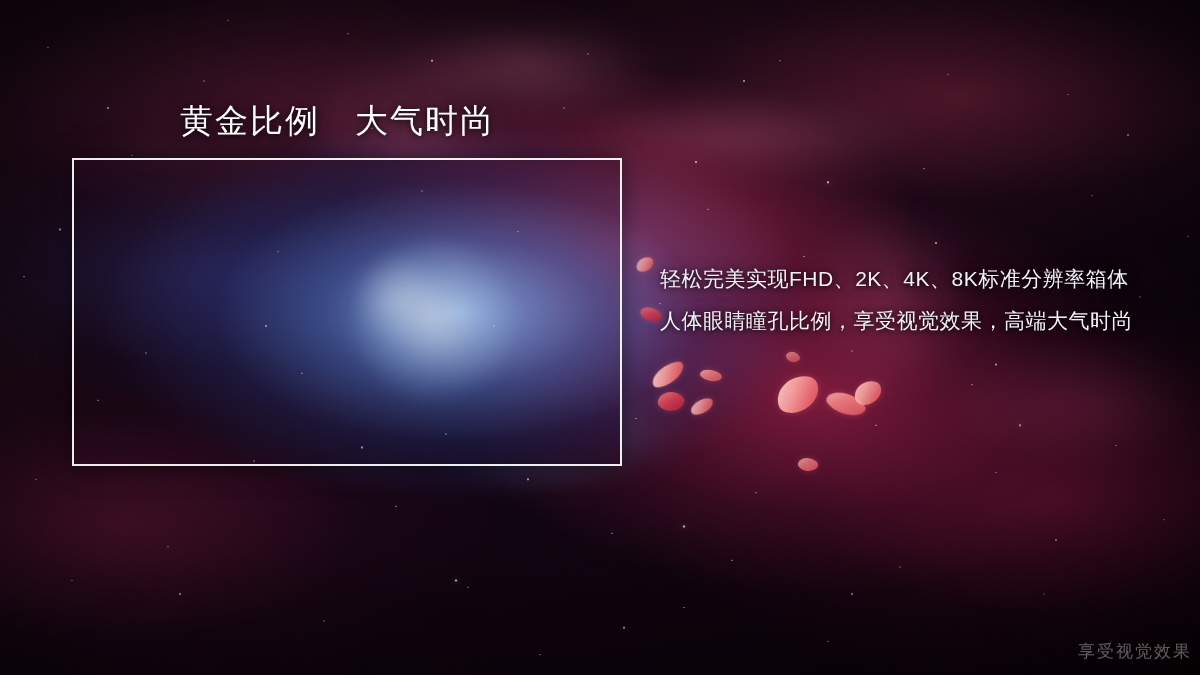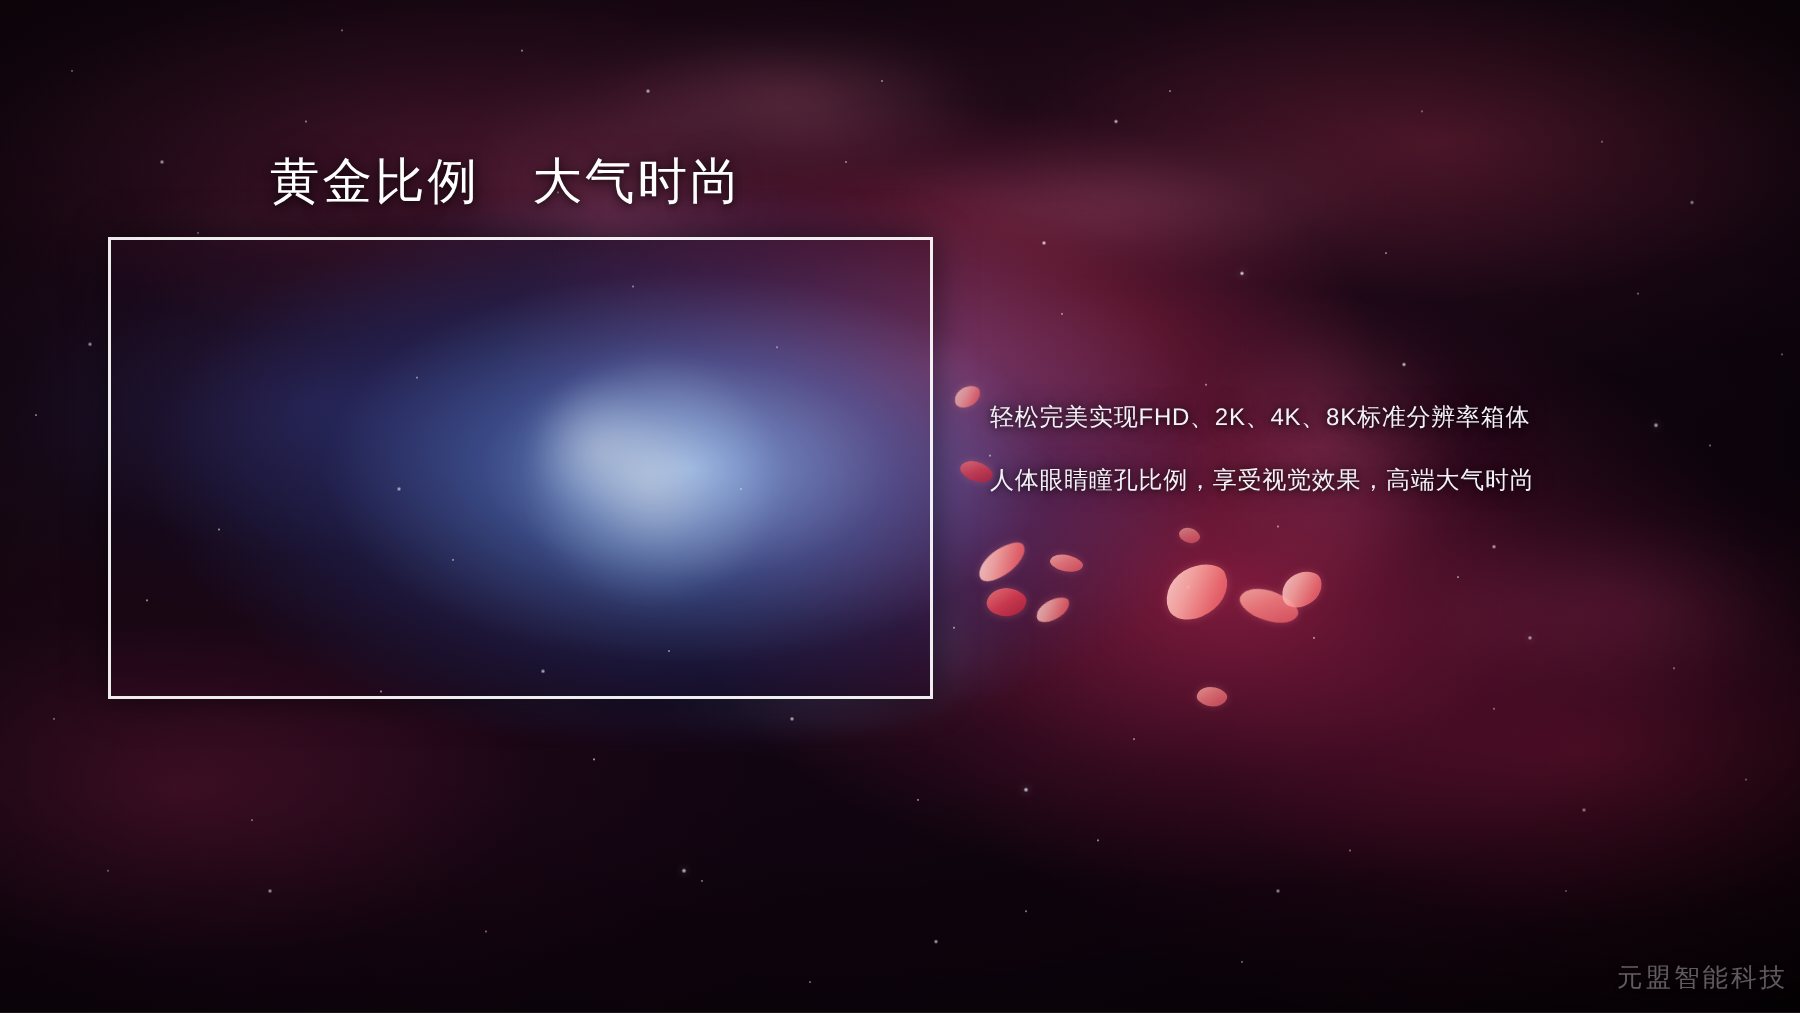--- a/index.html
+++ b/index.html
@@ -161,21 +161,21 @@
   .title {
     position:absolute; left:180px; top:100px;
     font-size:33px; line-height:1.25; letter-spacing:2px;
     color:#ffffff; white-space:pre;
     text-shadow:0 1px 6px rgba(0,0,0,0.75), 0 0 18px rgba(0,0,0,0.5);
   }
   .body-text {
     position:absolute; left:660px; top:258px; width:520px;
   }
   .body-line {
-    font-size:16px; line-height:42px; letter-spacing:.5px;
+    font-size:21px; line-height:42px; letter-spacing:.5px;
     color:#f4f2f8; white-space:nowrap;
     text-shadow:0 1px 5px rgba(0,0,0,0.8), 0 0 14px rgba(0,0,0,0.55);
   }
   .watermark {
     position:absolute; right:8px; bottom:12px;
     font-size:17px; letter-spacing:2px;
     color:rgba(225,215,220,0.42);
     text-shadow:0 1px 3px rgba(0,0,0,0.6);
   }
 </style>
@@ -246,14 +246,14 @@
     </div>
   </div>
 
   <div class="title">黄金比例　大气时尚</div>
 
   <div class="body-text">
     <div class="body-line">轻松完美实现FHD、2K、4K、8K标准分辨率箱体</div>
     <div class="body-line">人体眼睛瞳孔比例，享受视觉效果，高端大气时尚</div>
   </div>
 
-  <div class="watermark">元盟智能科技</div>
+  <div class="watermark">享受视觉效果</div>
 </div>
 
 </body></html>

